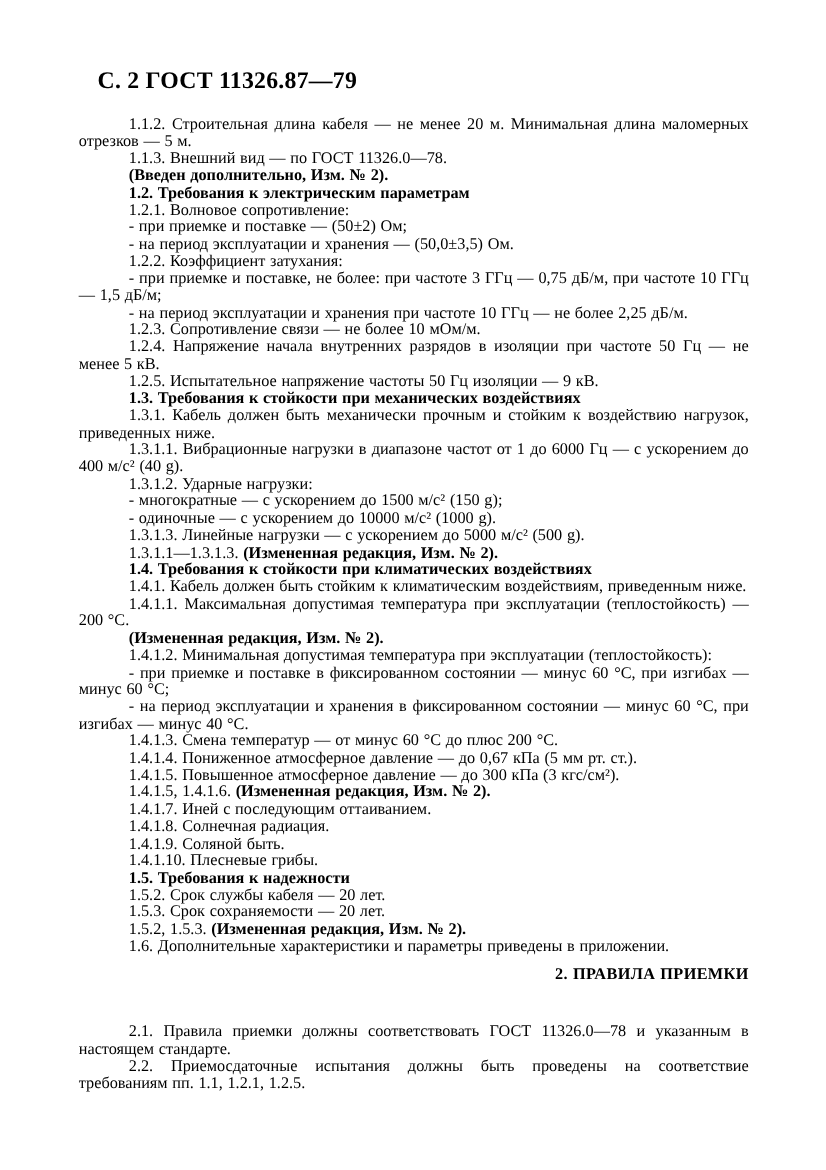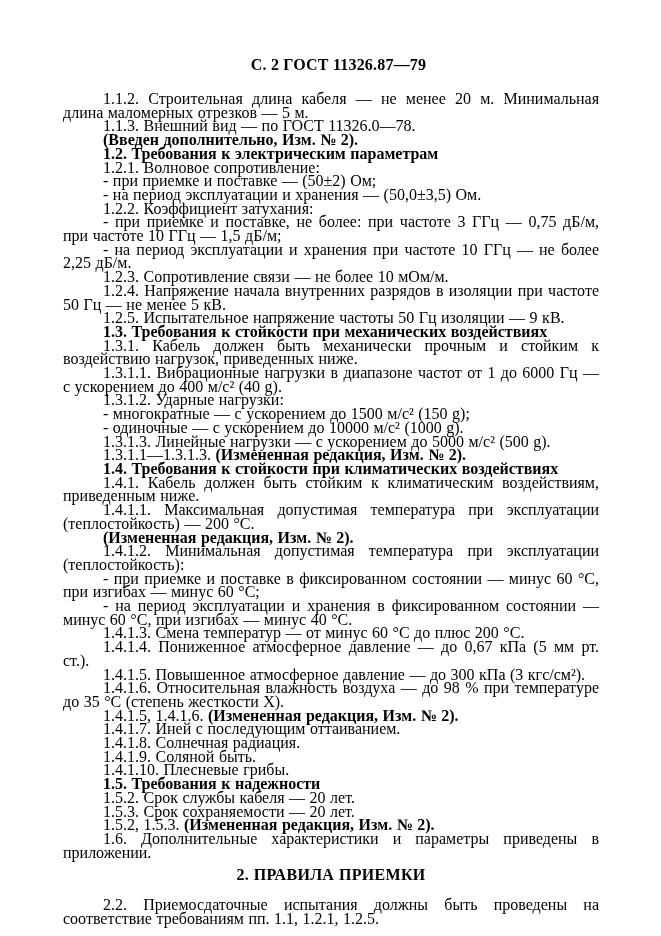--- a/index.html
+++ b/index.html
@@ -17,43 +17,42 @@
     color: #000000;
   }
   .content {
     position: absolute;
     left: 63px;
     top: 57px;
     width: 536px;
   }
   .doc-header {
     font-weight: bold;
-    font-size: 16px;
+    font-size: 19px;
     line-height: 15px;
     padding-left: 15px;
     margin: 0 0 20px 0;
     letter-spacing: 0.2px;
-    text-align: center;
   }
   .para {
     margin: 0;
-    font-size: 16px;
+    font-size: 13px;
     line-height: 13.7px;
     text-align: justify;
     text-indent: 40px;
     word-spacing: 0.5px;
   }
   .para b {
     font-weight: bold;
   }
   .para.heading {
-    text-align: center;
+    text-align: right;
     text-indent: 0;
     margin-top: 9px;
-    margin-bottom: 16px;
+    margin-bottom: 32px;
     letter-spacing: 0.3px;
   }
 </style>
 </head>
 <body>
 
 <div class="page">
   <div class="content">
     <div class="doc-header">С. 2 ГОСТ 11326.87—79</div>
     <div id="doc-body">
@@ -81,28 +80,28 @@
         <p class="para"><b>1.4. Требования к стойкости при климатических воздействиях</b></p>
         <p class="para"><span>1.4.1. Кабель должен быть стойким к климатическим воздействиям, приведенным ниже.</span></p>
         <p class="para"><span>1.4.1.1. Максимальная допустимая температура при эксплуатации (теплостойкость) — 200 °С.</span></p>
         <p class="para"><b>(Измененная редакция, Изм. № 2).</b></p>
         <p class="para"><span>1.4.1.2. Минимальная допустимая температура при эксплуатации (теплостойкость):</span></p>
         <p class="para"><span>- при приемке и поставке в фиксированном состоянии — минус 60 °С, при изгибах — минус 60 °С;</span></p>
         <p class="para"><span>- на период эксплуатации и хранения в фиксированном состоянии — минус 60 °С, при изгибах — минус 40 °С.</span></p>
         <p class="para"><span>1.4.1.3. Смена температур — от минус 60 °С до плюс 200 °С.</span></p>
         <p class="para"><span>1.4.1.4. Пониженное атмосферное давление — до 0,67 кПа (5 мм рт. ст.).</span></p>
         <p class="para"><span>1.4.1.5. Повышенное атмосферное давление — до 300 кПа (3 кгс/см²).</span></p>
-        <p class="para"><span>1.4.1.6. Относительная влажность воздуха — до 98 % при температуре до 35 °С (степень жесткости Х).</span></p>
         <p class="para"><span>1.4.1.5, 1.4.1.6. </span><b>(Измененная редакция, Изм. № 2).</b></p>
         <p class="para"><span>1.4.1.7. Иней с последующим оттаиванием.</span></p>
         <p class="para"><span>1.4.1.8. Солнечная радиация.</span></p>
         <p class="para"><span>1.4.1.9. Соляной быть.</span></p>
         <p class="para"><span>1.4.1.10. Плесневые грибы.</span></p>
         <p class="para"><b>1.5. Требования к надежности</b></p>
         <p class="para"><span>1.5.2. Срок службы кабеля — 20 лет.</span></p>
         <p class="para"><span>1.5.3. Срок сохраняемости — 20 лет.</span></p>
         <p class="para"><span>1.5.2, 1.5.3. </span><b>(Измененная редакция, Изм. № 2).</b></p>
         <p class="para"><span>1.6. Дополнительные характеристики и параметры приведены в приложении.</span></p>
         <p class="para heading"><b>2. ПРАВИЛА ПРИЕМКИ</b></p>
+        <p class="para"><span>2.1. Правила приемки должны соответствовать ГОСТ 11326.0—78 и указанным в настоящем стандарте.</span></p>
         <p class="para"><span>2.2. Приемосдаточные испытания должны быть проведены на соответствие требованиям пп. 1.1, 1.2.1, 1.2.5.</span></p>
       </div>
   </div>
 </div>
 
 </body></html>

